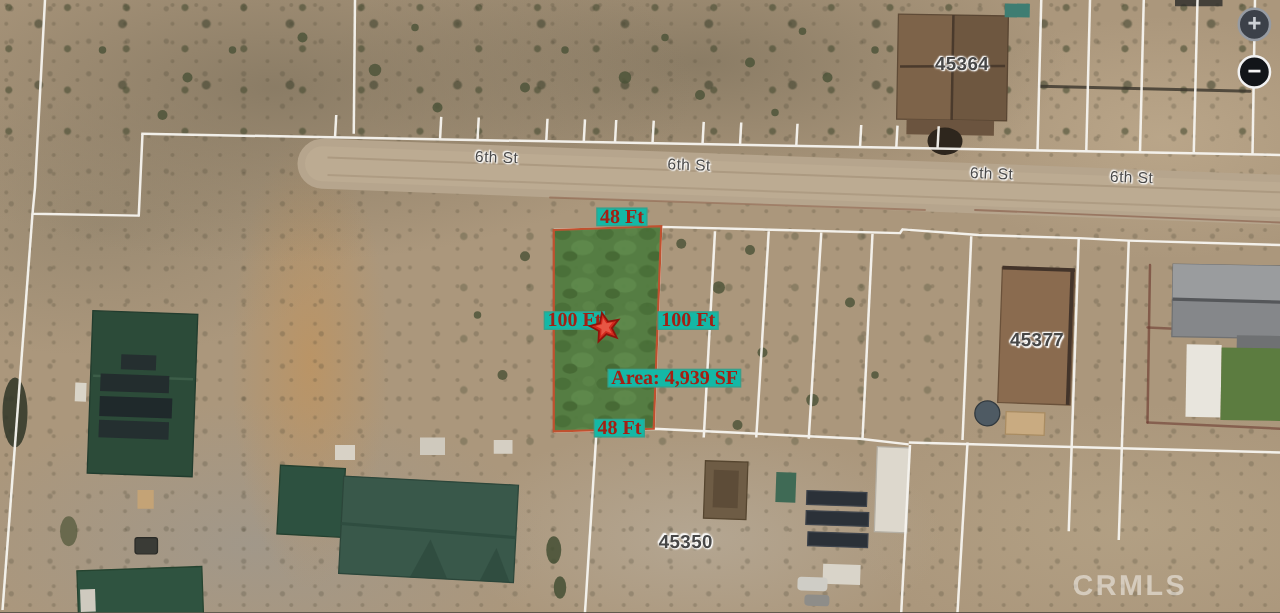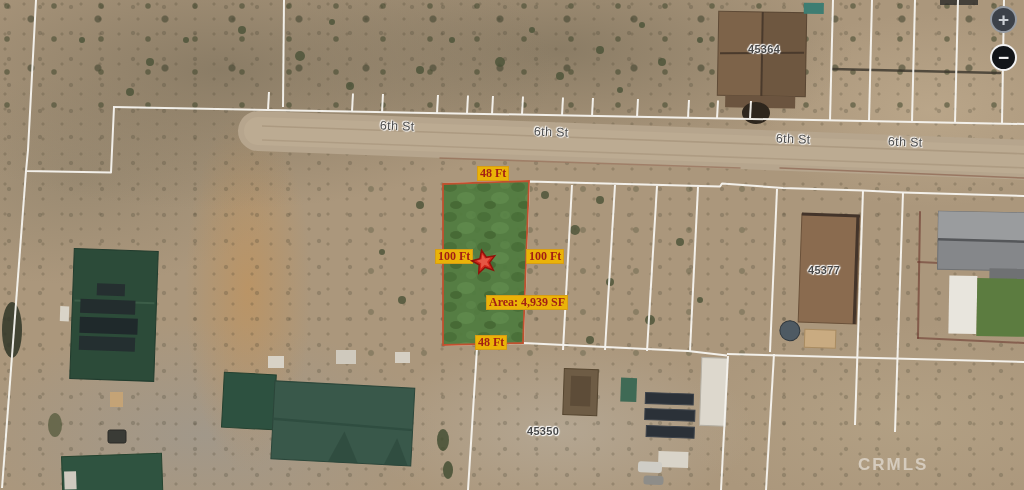--- a/index.html
+++ b/index.html
@@ -33,35 +33,35 @@
   .bushes-mid{position:absolute;left:360px;top:180px;width:400px;height:180px;pointer-events:none;opacity:.55;
     background-image:radial-gradient(circle at 11px 9px, rgba(70,75,50,.6) 2.4px, transparent 3.6px);
     background-size:53px 41px;}
   svg.gfx{position:absolute;left:0;top:0;pointer-events:none;}
   .maplabel{
     position:absolute;color:#474747;font-size:12px;font-weight:bold;letter-spacing:.3px;
     text-shadow:0 0 2px #fff,0 0 2px #fff,1px 1px 1px #fff,-1px -1px 1px #fff;
     white-space:nowrap;pointer-events:none;
   }
   .street{transform:rotate(2deg);font-weight:normal;font-size:12.5px;color:#4a4a4a;}
-  .pnum{font-size:11px;}
+  .pnum{font-size:15px;}
   .dim{
-    position:absolute;background:#eab308;color:#a32014;border:1px solid rgba(160,90,60,.25);
-    font-family:"Liberation Serif",serif;font-weight:bold;font-size:12px;line-height:13px;
+    position:absolute;background:#14b8a6;color:#a32014;border:1px solid rgba(160,90,60,.25);
+    font-family:"Liberation Serif",serif;font-weight:bold;font-size:16px;line-height:13px;
     padding:0 2px;white-space:nowrap;pointer-events:none;
   }
   .zbtn{
     position:absolute;width:27px;height:27px;border-radius:50%;box-sizing:border-box;
     display:flex;align-items:center;justify-content:center;cursor:pointer;
     font-size:19px;font-weight:bold;line-height:1;user-select:none;
   }
   .zbtn.zin{background:#3c4149;border:2px solid #969ba2;color:#cdd1d6;}
   .zbtn.zout{background:#121519;border:2px solid #f2f2f2;color:#f5f5f5;}
   .watermark{
-    position:absolute;left:858px;top:455px;font-size:17px;font-weight:bold;letter-spacing:2px;
+    position:absolute;left:858px;top:455px;font-size:23px;font-weight:bold;letter-spacing:2px;
     color:rgba(255,255,255,.48);pointer-events:none;
   }
   .star-wrap{position:absolute;left:470px;top:248px;width:28px;height:28px;pointer-events:none;}
 </style>
 </head>
 <body>
 
 <div class="map">
   <div class="terrain"></div>
   <div class="speck s1"></div>

